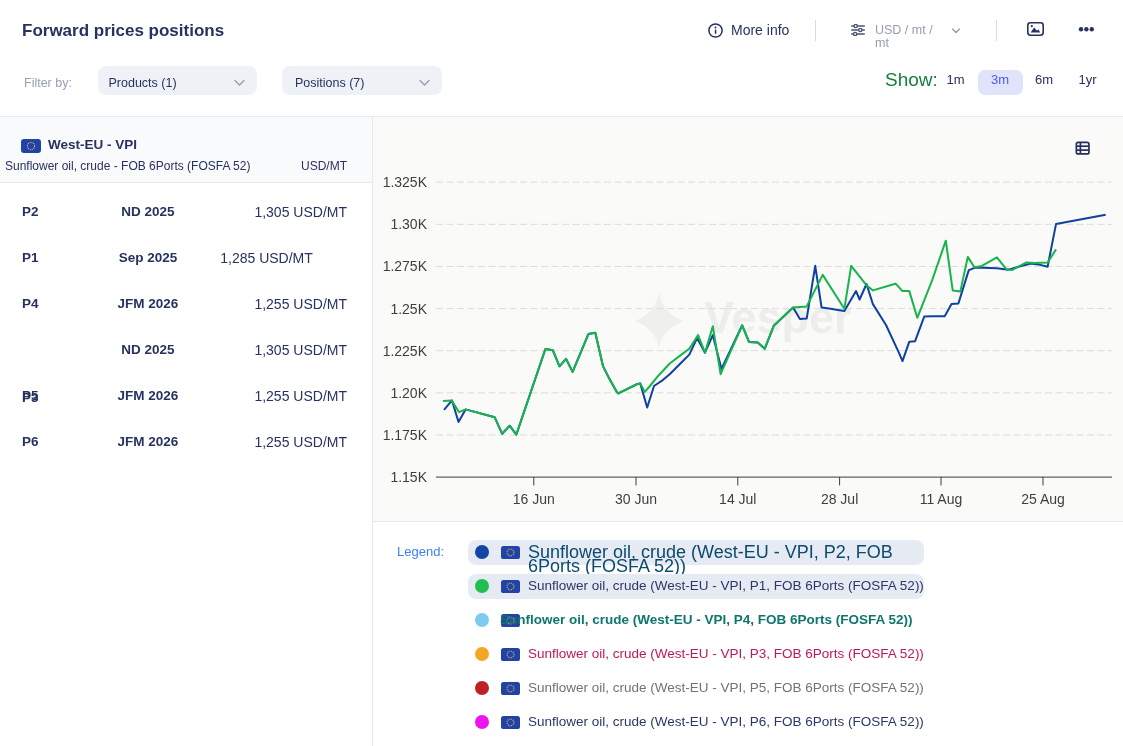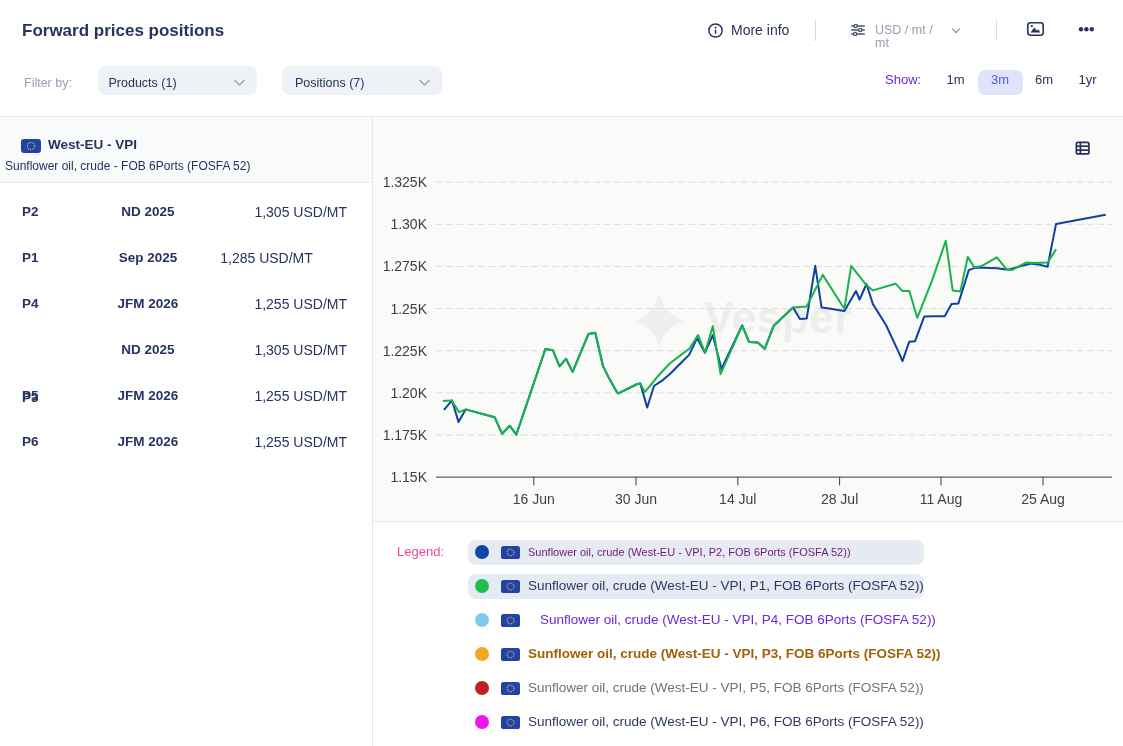--- a/index.html
+++ b/index.html
@@ -64,39 +64,40 @@
       </svg>
     </div>
   <div class="abs" style="left:282px;top:66px;width:160px;height:29px;background:#eef1f6;border-radius:8px;"></div>
   <div class="abs navy" style="left:295px;top:77px;font-size:12.5px;line-height:12.5px;">Positions (7)</div>
   <div class="abs" style="left:418px;top:78.5px;">
       <svg width="13" height="8" viewBox="0 0 13 8" fill="none" stroke="#9aa1b3" stroke-width="1.5" stroke-linecap="round">
         <path d="M2 1.5 L6.5 6 L11 1.5"></path>
       </svg>
     </div>
 
-  <div class="abs" style="left:885px;top:73px;font-size:13px;line-height:13px;color:#6d28d9;">Show:</div>
+  <div class="abs" style="left:885px;top:73px;font-size:19px;line-height:13px;color:#15803d;">Show:</div>
   <div class="abs navy" style="left:946.5px;top:73px;font-size:13px;line-height:13px;">1m</div>
   <div class="abs" style="left:978px;top:69.5px;width:44.5px;height:25.5px;background:#e0e3fa;border-radius:7px;"></div>
   <div class="abs" style="left:991px;top:73px;font-size:13px;line-height:13px;color:#4f5be7;">3m</div>
   <div class="abs navy" style="left:1035px;top:73px;font-size:13px;line-height:13px;">6m</div>
   <div class="abs navy" style="left:1078.5px;top:73px;font-size:13px;line-height:13px;">1yr</div>
 
   <div class="abs" style="left:0;top:116px;width:1123px;height:1px;background:#e7e8ea;"></div>
   <div class="abs" style="left:372px;top:117px;width:1px;height:629px;background:#e7e8ea;"></div>
 
   <div class="abs" style="left:0;top:117px;width:372px;height:66px;background:#f9fafb;border-bottom:1px solid #e7e8ea;"></div>
   <div class="abs" style="left:21px;top:139px;width:20px;height:14px;">
     <svg width="20" height="14" viewBox="0 0 20 14">
         <rect width="20" height="14" rx="3" fill="#2142a6"></rect>
         <circle cx="10" cy="7" r="3.6" fill="none" stroke="#f7c94c" stroke-width="1.1" stroke-dasharray="0.9 1.0"></circle>
       </svg>
   </div>
   <div class="abs navy" style="left:48px;top:138px;font-size:13.5px;line-height:14px;font-weight:bold;">West-EU - VPI</div>
   <div class="abs navy" style="left:5px;top:159.5px;font-size:12px;line-height:13px;">Sunflower oil, crude - FOB 6Ports (FOSFA 52)</div>
+  <div class="abs navy" style="left:0;top:159.5px;width:347px;text-align:right;font-size:12px;line-height:13px;">USD/MT</div>
 
   <div id="rows">
       <div class="abs navy" style="left:22px;top:205px;font-size:13.5px;line-height:14px;font-weight:bold;">P2</div>
       <div class="abs navy" style="left:68px;top:205px;width:160px;text-align:center;font-size:13.5px;line-height:14px;font-weight:bold;">ND 2025</div>
       <div class="abs navy" style="left:186px;top:205px;width:161px;text-align:right;font-size:14px;line-height:14px;">1,305 USD/MT</div>
       <div class="abs navy" style="left:22px;top:251px;font-size:13.5px;line-height:14px;font-weight:bold;">P1</div>
       <div class="abs navy" style="left:68px;top:251px;width:160px;text-align:center;font-size:13.5px;line-height:14px;font-weight:bold;">Sep 2025</div>
       <div class="abs navy" style="left:186px;top:251px;width:161px;text-align:center;font-size:14px;line-height:14px;">1,285 USD/MT</div>
       <div class="abs navy" style="left:22px;top:297px;font-size:13.5px;line-height:14px;font-weight:bold;">P4</div>
       <div class="abs navy" style="left:68px;top:297px;width:160px;text-align:center;font-size:13.5px;line-height:14px;font-weight:bold;">JFM 2026</div>
@@ -150,55 +151,55 @@
       <polyline points="71,285 79.6,284.4 87.1,296.2 93.6,293.4 122.7,301.3 130.2,317.8 137.7,309.7 144.3,318.7 173.4,233 180.9,234.3 187.5,250.3 194,242.8 200.6,255.9 216.4,218.1 223.3,216.7 231.1,250.4 237,262.1 244.8,275.9 246.4,277.4 265.4,268 268.3,267.6 272.8,275.9 277.1,271 285.9,260.2 297.7,247.5 309.4,238.6 317.3,232.8 326.1,219.1 333,236.7 340.8,210.2 348.6,258.2 370.2,209.3 377,225.9 385.8,226.5 392.7,232.8 401.7,209.8 421.1,191.5 434.7,190.4 450.7,158.9 470.1,189.2 472.4,192.7 479.2,149.8 494,168.7 500.9,174.4 522.5,168 523.6,167.6 530.5,175.1 537.3,175.1 545.3,201.8 560.2,164.2 573.8,124.7 580.7,174.4 588.3,175.6 595.8,140.9 602.4,151.2 609,150.3 624.9,141.3 634.3,153.1 639.9,154.1 654,146.6 662.4,146.9 675.6,146.6 684,133.4" fill="none" stroke="#17b44c" stroke-width="2" stroke-linejoin="round"></polyline>
       <g transform="translate(703.5,25.5)" stroke="#242f5c" stroke-width="1.7" fill="none">
 <rect x="0.85" y="0.85" width="12.6" height="11.6" rx="1.8"></rect>
 <line x1="0.85" y1="4.7" x2="13.45" y2="4.7"></line>
         <line x1="0.85" y1="8.6" x2="13.45" y2="8.6"></line>
 <line x1="4.9" y1="0.85" x2="4.9" y2="12.45"></line>
       </g>
     </svg>
 
   <div id="legend">
-      <div class="abs" style="left:397px;top:545px;font-size:13px;line-height:14px;color:#ec4899;">Legend:</div>
+      <div class="abs" style="left:397px;top:545px;font-size:13px;line-height:14px;color:#3b82f6;">Legend:</div>
       <div class="abs" style="left:468px;top:539.5px;width:456px;height:25px;background:#e5eaf3;border-radius:8px;"></div>
       <div class="abs" style="left:475px;top:545px;width:14px;height:14px;border-radius:50%;background:#1245a5;"></div>
       <div class="abs" style="left:501px;top:545.5px;width:19px;height:13px;">
         <svg width="19" height="13" viewBox="0 0 19 13">
           <rect width="19" height="13" rx="2.6" fill="#2142a6"></rect>
           <circle cx="9.5" cy="6.5" r="3.4" fill="none" stroke="#f7c94c" stroke-width="1.05" stroke-dasharray="0.85 0.95"></circle>
         </svg>
       </div>
-      <div class="abs" style="left:528px;top:545px;font-size:11px;line-height:14px;color:#701a75;">Sunflower oil, crude (West-EU - VPI, P2, FOB 6Ports (FOSFA 52))</div>
+      <div class="abs" style="left:528px;top:545px;font-size:18px;line-height:14px;color:#0c4a6e;">Sunflower oil, crude (West-EU - VPI, P2, FOB 6Ports (FOSFA 52))</div>
       <div class="abs" style="left:468px;top:573.5px;width:456px;height:25px;background:#e5eaf3;border-radius:8px;"></div>
       <div class="abs" style="left:475px;top:579px;width:14px;height:14px;border-radius:50%;background:#22bd4f;"></div>
       <div class="abs" style="left:501px;top:579.5px;width:19px;height:13px;">
         <svg width="19" height="13" viewBox="0 0 19 13">
           <rect width="19" height="13" rx="2.6" fill="#2142a6"></rect>
           <circle cx="9.5" cy="6.5" r="3.4" fill="none" stroke="#f7c94c" stroke-width="1.05" stroke-dasharray="0.85 0.95"></circle>
         </svg>
       </div>
       <div class="abs" style="left:528px;top:579px;font-size:13.5px;line-height:14px;color:#2c3766;">Sunflower oil, crude (West-EU - VPI, P1, FOB 6Ports (FOSFA 52))</div>
       <div class="abs" style="left:475px;top:613px;width:14px;height:14px;border-radius:50%;background:#7ecbf0;"></div>
       <div class="abs" style="left:501px;top:613.5px;width:19px;height:13px;">
         <svg width="19" height="13" viewBox="0 0 19 13">
           <rect width="19" height="13" rx="2.6" fill="#2142a6"></rect>
           <circle cx="9.5" cy="6.5" r="3.4" fill="none" stroke="#f7c94c" stroke-width="1.05" stroke-dasharray="0.85 0.95"></circle>
         </svg>
       </div>
-      <div class="abs" style="left:540px;top:613px;font-size:13.5px;line-height:14px;color:#6d28d9;">Sunflower oil, crude (West-EU - VPI, P4, FOB 6Ports (FOSFA 52))</div>
+      <div class="abs" style="left:500px;top:613px;font-size:13.5px;line-height:14px;color:#0f766e;font-weight:bold;">Sunflower oil, crude (West-EU - VPI, P4, FOB 6Ports (FOSFA 52))</div>
       <div class="abs" style="left:475px;top:647px;width:14px;height:14px;border-radius:50%;background:#f5a623;"></div>
       <div class="abs" style="left:501px;top:647.5px;width:19px;height:13px;">
         <svg width="19" height="13" viewBox="0 0 19 13">
           <rect width="19" height="13" rx="2.6" fill="#2142a6"></rect>
           <circle cx="9.5" cy="6.5" r="3.4" fill="none" stroke="#f7c94c" stroke-width="1.05" stroke-dasharray="0.85 0.95"></circle>
         </svg>
       </div>
-      <div class="abs" style="left:528px;top:647px;font-size:13.5px;line-height:14px;color:#a16207;font-weight:bold;">Sunflower oil, crude (West-EU - VPI, P3, FOB 6Ports (FOSFA 52))</div>
+      <div class="abs" style="left:528px;top:647px;font-size:13.5px;line-height:14px;color:#be185d;">Sunflower oil, crude (West-EU - VPI, P3, FOB 6Ports (FOSFA 52))</div>
       <div class="abs" style="left:475px;top:681px;width:14px;height:14px;border-radius:50%;background:#bf2026;"></div>
       <div class="abs" style="left:501px;top:681.5px;width:19px;height:13px;">
         <svg width="19" height="13" viewBox="0 0 19 13">
           <rect width="19" height="13" rx="2.6" fill="#2142a6"></rect>
           <circle cx="9.5" cy="6.5" r="3.4" fill="none" stroke="#f7c94c" stroke-width="1.05" stroke-dasharray="0.85 0.95"></circle>
         </svg>
       </div>
       <div class="abs" style="left:528px;top:681px;font-size:13.5px;line-height:14px;color:#737373;">Sunflower oil, crude (West-EU - VPI, P5, FOB 6Ports (FOSFA 52))</div>
       <div class="abs" style="left:475px;top:715px;width:14px;height:14px;border-radius:50%;background:#ee14ee;"></div>
       <div class="abs" style="left:501px;top:715.5px;width:19px;height:13px;">

